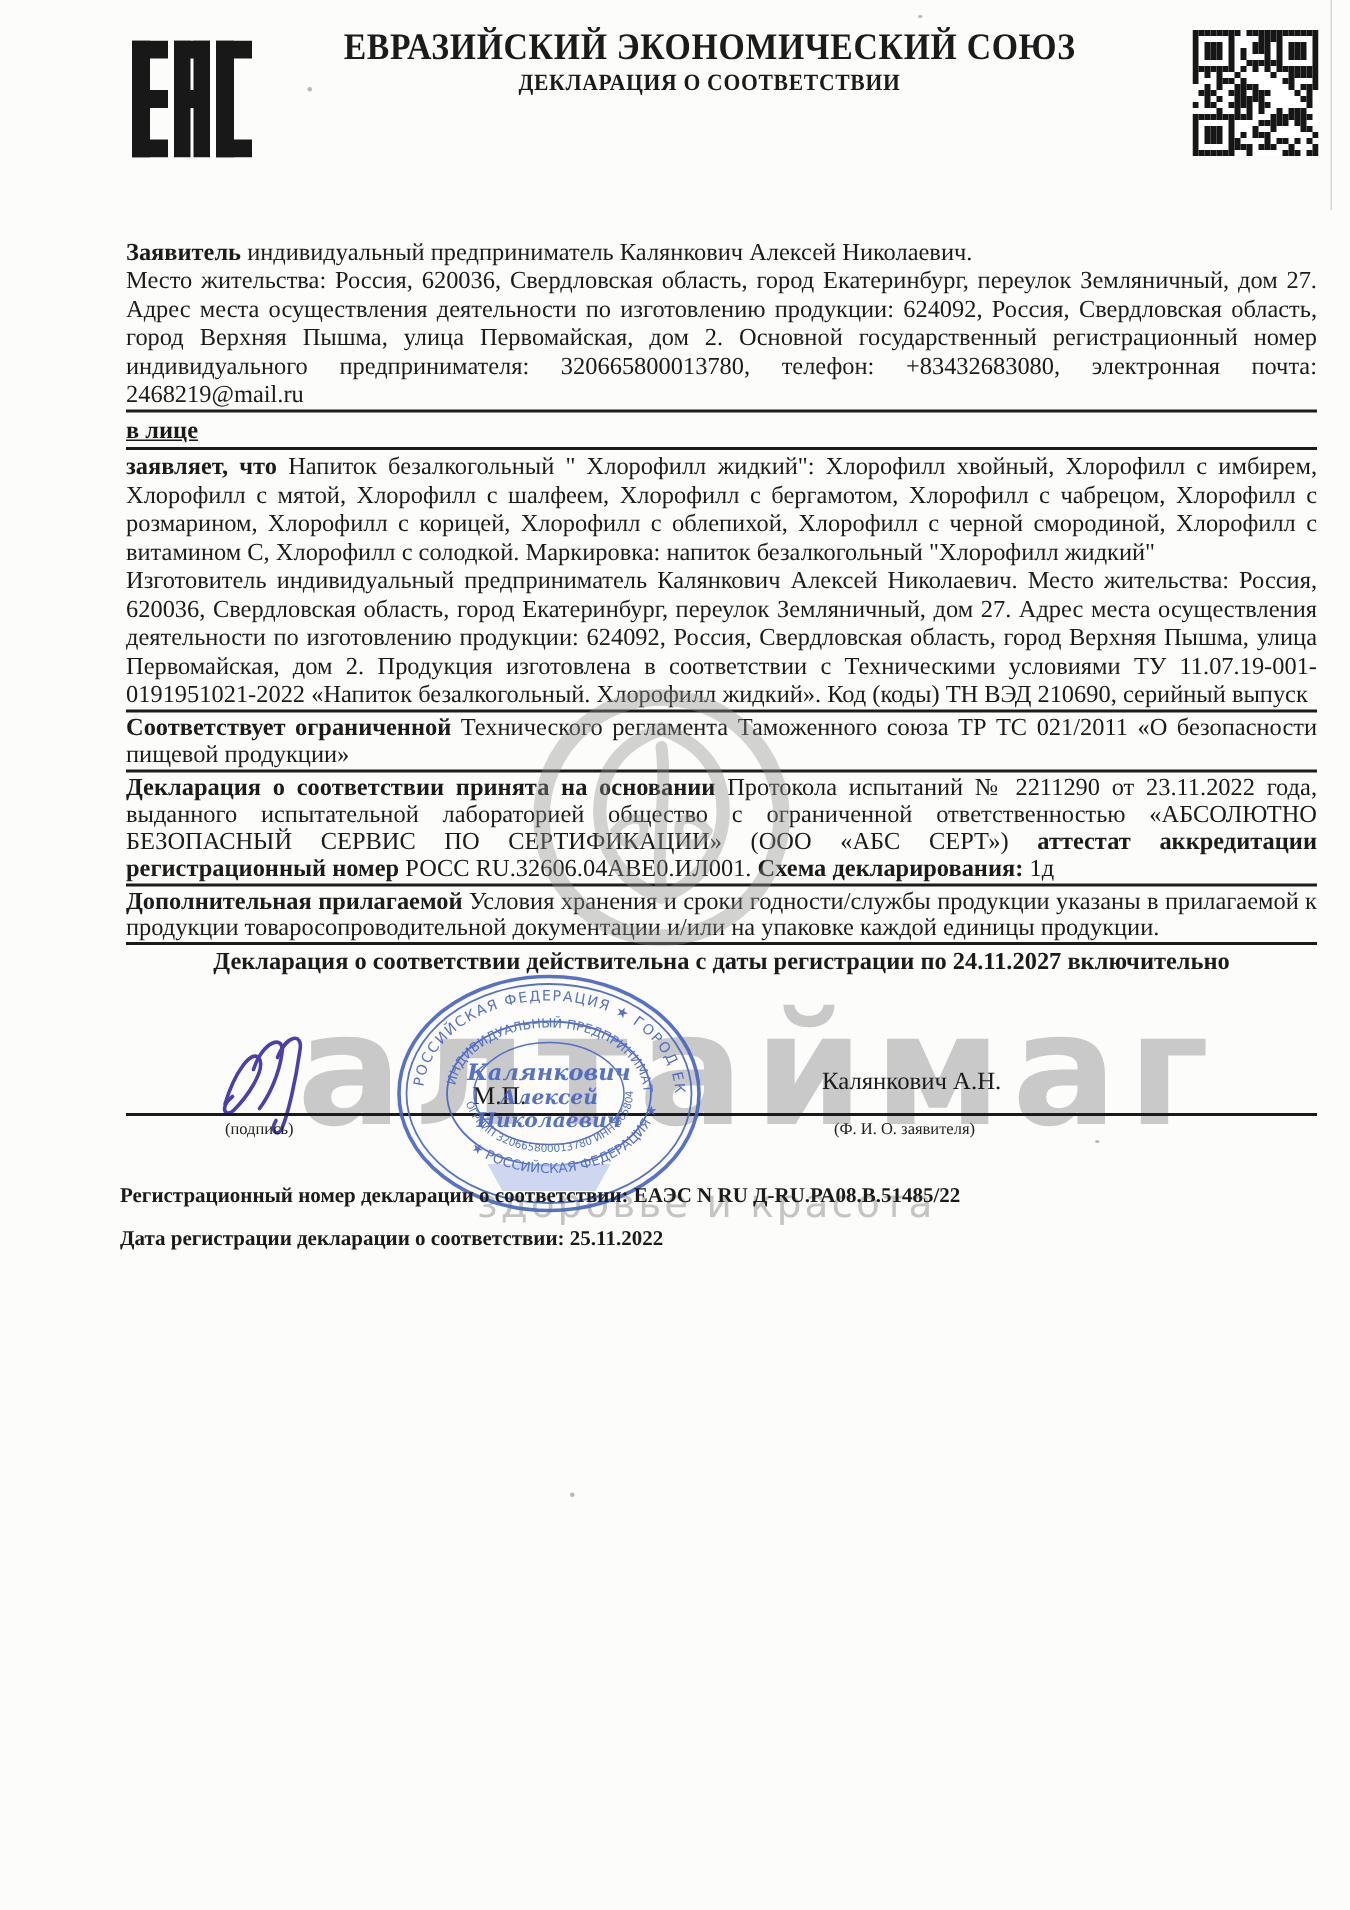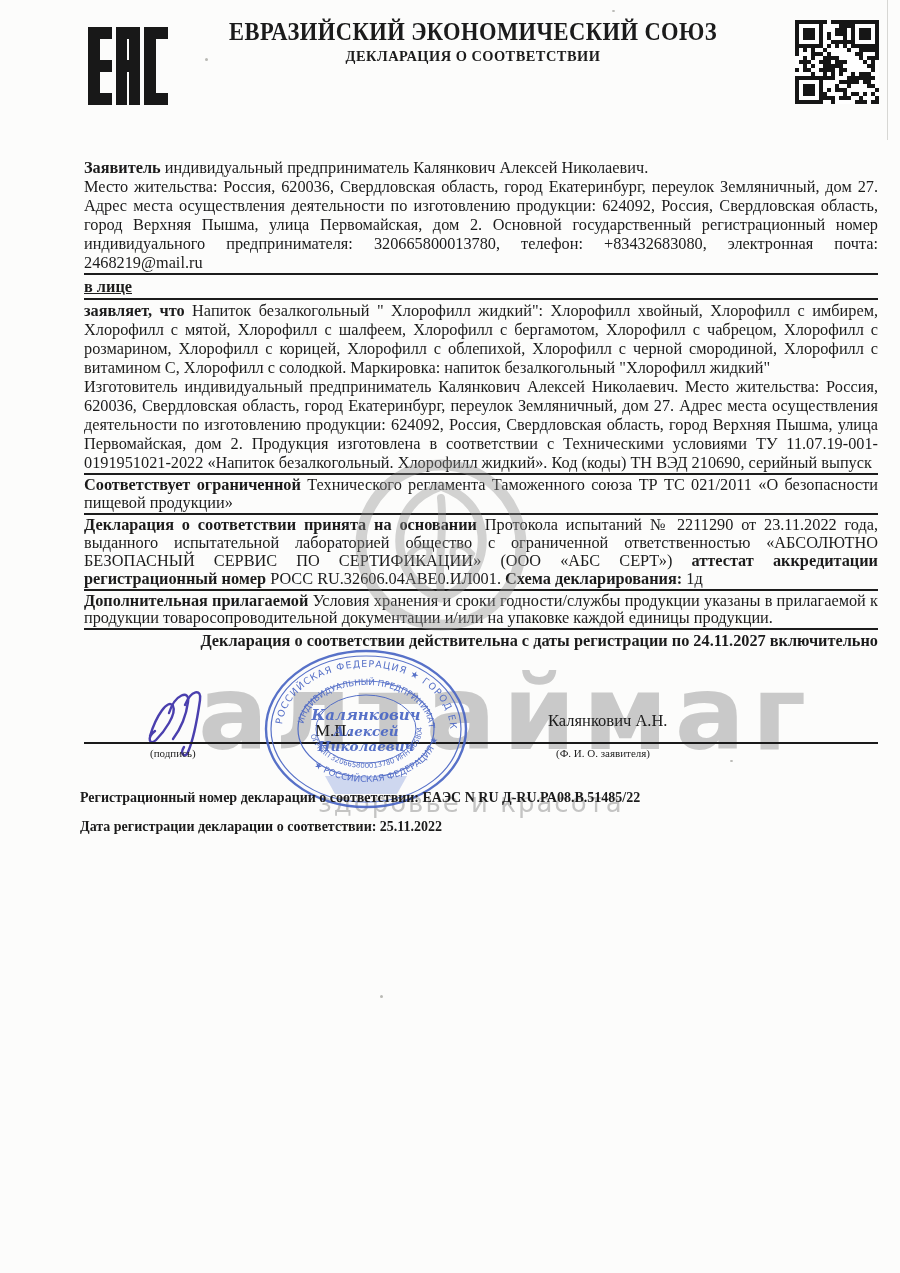--- a/index.html
+++ b/index.html
@@ -16,21 +16,21 @@
   .qr{position:absolute;left:795px;top:20px;}
   .edge-line{position:absolute;left:887px;top:0;width:1px;height:140px;background:#d7d7d4;}
   
   .content{position:absolute;left:84px;top:126px;width:794px;font-size:16.3px;line-height:19px;
            text-align:justify;margin-top:32px;}
   .content p{margin:0;}
   .rule{height:2px;background:#1c1c1c;margin:1px 0;}
   .vlice{font-weight:bold;line-height:21px;text-align:left;text-decoration:underline;}
   .sec{line-height:18.2px;}
   .tight{line-height:17.8px;}
-  .validity{font-weight:bold;line-height:19px;text-align:right;}
+  .validity{font-weight:bold;line-height:19px;text-align:center;}
   
   .wm-ornament{position:absolute;left:352px;top:456px;opacity:.38;}
   .wm-brand{position:absolute;left:198px;top:652px;font-family:"DejaVu Sans","Liberation Sans",sans-serif;
             font-weight:bold;font-size:104px;letter-spacing:7px;color:#8d8d8d;opacity:.45;
             white-space:nowrap;pointer-events:none;}
   .wm-tagline{position:absolute;left:318px;top:788px;font-family:"DejaVu Sans","Liberation Sans",sans-serif;
             font-size:26px;letter-spacing:2px;color:#9f9f9f;opacity:.6;white-space:nowrap;}
   
   .sig{position:absolute;left:140px;top:686px;}
   .sig-line{position:absolute;left:84px;top:742px;width:794px;height:2px;background:#1a1a1a;}

